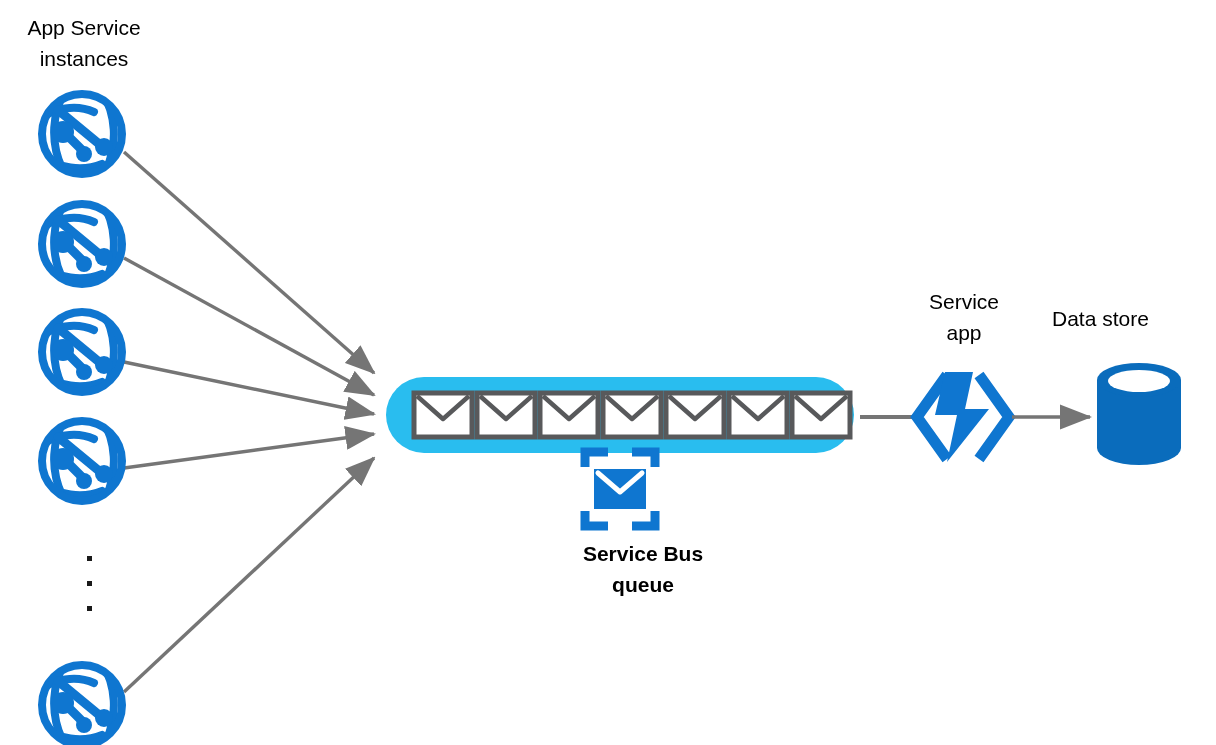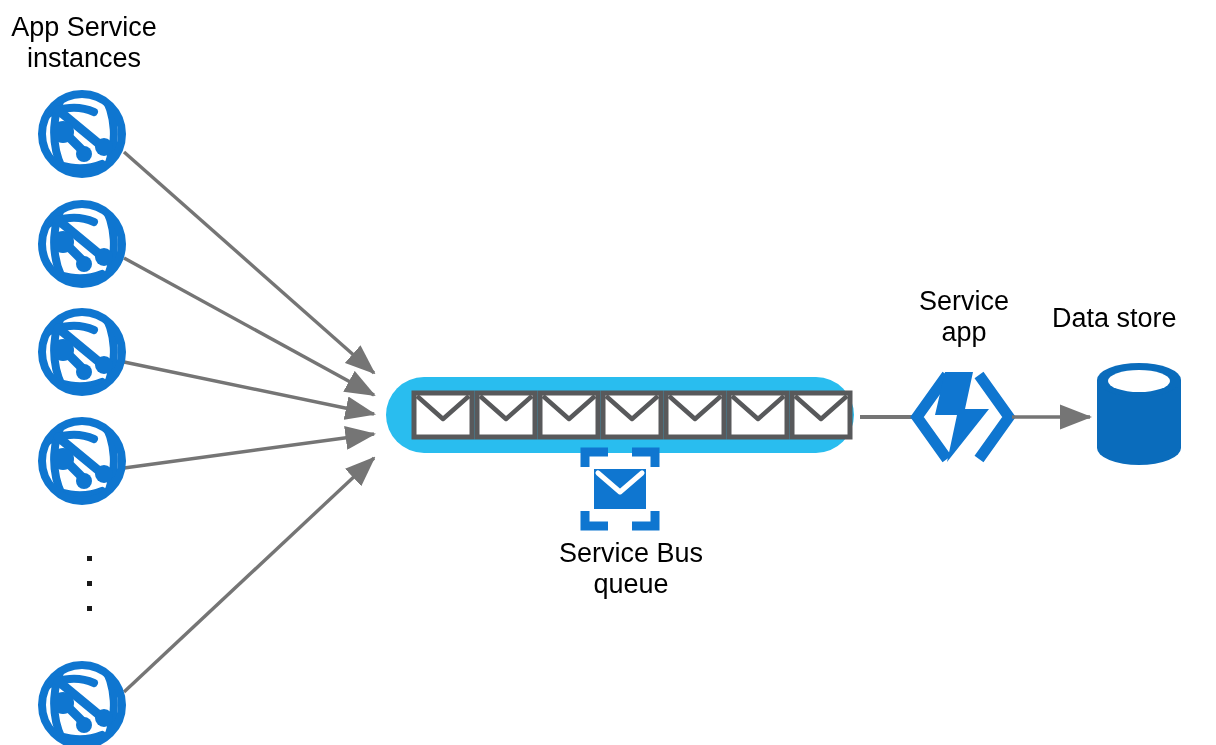--- a/index.html
+++ b/index.html
@@ -18,35 +18,36 @@
     position: absolute;
     top: 0;
     left: 0;
     width: 1216px;
     height: 745px;
   }
   .diagram-label {
     position: absolute;
     color: #000000;
     font-family: "Liberation Sans", sans-serif;
-    font-size: 27px;
+    font-size: 21px;
     line-height: 31px;
     text-align: center;
     white-space: pre;
     letter-spacing: 0px;
   }
   #label-app-service {
     left: 0px;
     top: 12px;
     width: 168px;
   }
   #label-service-bus {
-    left: 516px;
+    left: 528px;
     top: 538px;
     width: 230px;
+    font-weight: bold;
   }
   #label-function-app {
     left: 878px;
     top: 286px;
     width: 172px;
   }
   #label-data-store {
     left: 1052px;
     top: 303px;
     width: 296px;

